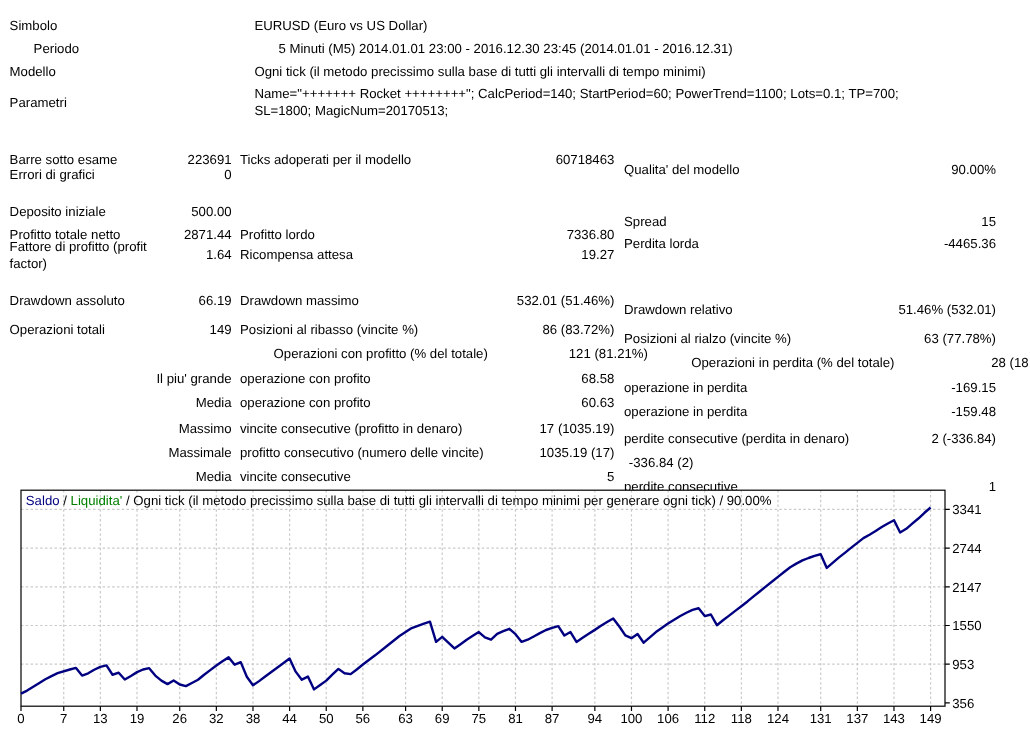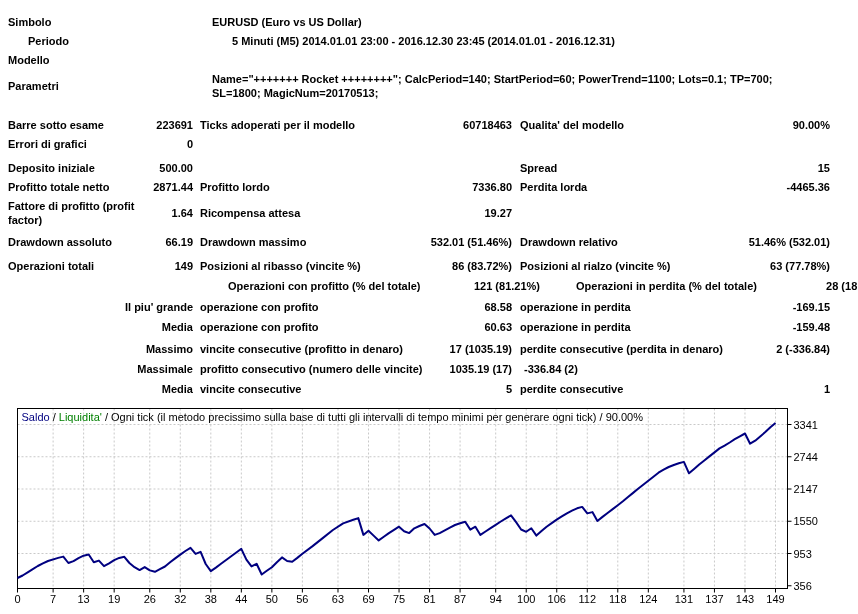--- a/index.html
+++ b/index.html
@@ -2,25 +2,25 @@
 <html><head>
 <meta charset="utf-8">
 <style>
   html,body{margin:0;padding:0;}
   body{
     width:858px;height:614px;background:#fff;color:#000;
     font-family:"Liberation Sans",sans-serif;font-size:11px;line-height:1.25;
     position:relative;overflow:hidden;
   }
   .stats{position:absolute;left:8px;top:0;width:834px;}
-  .row{position:absolute;left:0;width:100%;display:flex;align-items:center;font-weight:bold;}
+  .row{position:absolute;left:0;width:100%;display:flex;align-items:center;}
   .ca{width:185px;flex:none;display:flex;justify-content:space-between;align-items:center;}
   .ca.aright{justify-content:flex-end;}
   .cb{width:312px;flex:none;margin-left:7px;display:flex;justify-content:space-between;align-items:center;}
-  .cc{width:310px;flex:none;margin-left:8px;display:flex;justify-content:space-between;align-items:center;}
+  .cc{width:310px;flex:none;margin-left:8px;display:flex;justify-content:space-between;align-items:center;margin-top:17px;}
   .wide{margin-left:19px;width:562px;}
   .albl{max-width:140px;}
   .val{text-align:right;white-space:nowrap;padding-left:4px;}
   .chartwrap{position:absolute;left:0;top:404px;width:858px;height:210px;}
   svg text{font-family:"Liberation Sans",sans-serif;font-size:11px;}
 </style>
 </head>
 <body>
 
 <div>
@@ -34,20 +34,21 @@
       <div class="row" style="top: 35px; padding-left: 20px;">
         <div class="ca">
           <span class="albl">Periodo</span>
         </div>
         <div class="wide">5 Minuti (M5) 2014.01.01 23:00 - 2016.12.30 23:45 (2014.01.01 - 2016.12.31)</div>
       </div>
       <div class="row" style="top: 54px;">
         <div class="ca">
           <span class="albl">Modello</span>
         </div>
+        <div class="wide">Ogni tick (il metodo precissimo sulla base di tutti gli intervalli di tempo minimi)</div>
       </div>
       <div class="row" style="top: 73px;">
         <div class="ca">
           <span class="albl">Parametri</span>
         </div>
         <div class="wide">Name="+++++++ Rocket ++++++++"; CalcPeriod=140; StartPeriod=60; PowerTrend=1100; Lots=0.1; TP=700; SL=1800; MagicNum=20170513;</div>
       </div>
       <div class="row" style="top: 119px;">
         <div class="ca">
           <span class="albl">Barre sotto esame</span>

